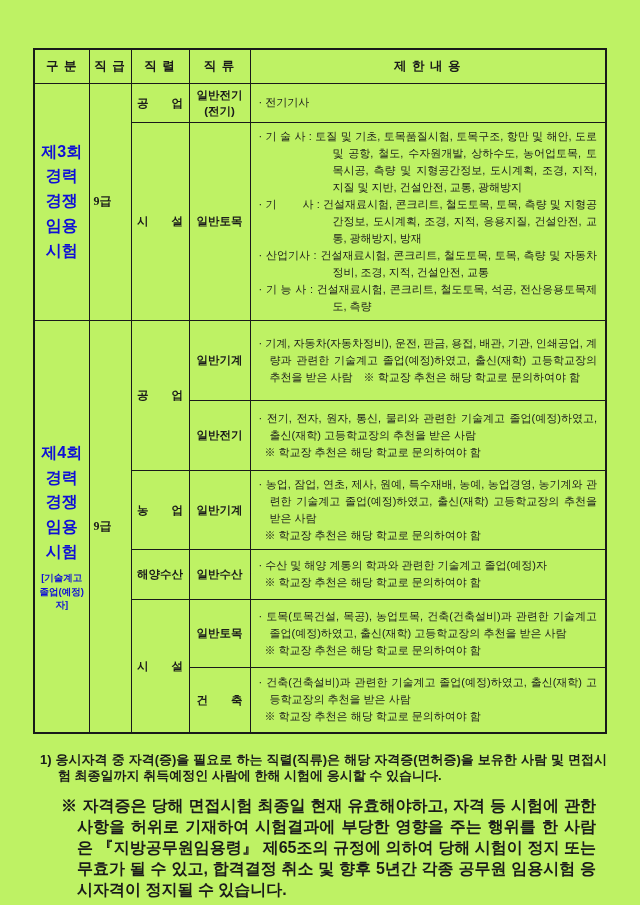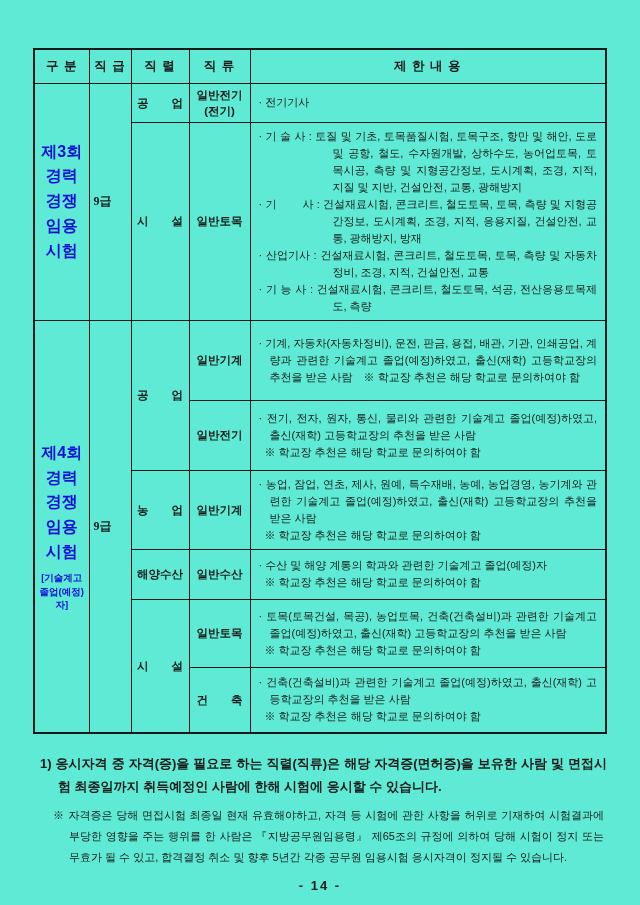--- a/index.html
+++ b/index.html
@@ -1,17 +1,17 @@
 <!DOCTYPE html>
 <html style="--accent: #0f0fd6;"><head>
 <meta charset="utf-8">
 <style>
   html,body{margin:0;padding:0;background:#ffffff;}
   .page{
-    position:relative;width:640px;height:905px;background:#5eead4;
+    position:relative;width:640px;height:905px;background:#bef264;
     font-family:"Liberation Sans", sans-serif;color:#1a1a1a;
     box-sizing:border-box;padding:48px 33px 4px 33px;overflow:hidden;
   }
   table.tbl{border-collapse:collapse;width:100%;table-layout:fixed;border:2px solid #1a1a1a;}
   .tbl th,.tbl td{border:1px solid #1a1a1a;vertical-align:middle;padding:3px 4px;box-sizing:border-box;}
   .tbl thead th{font-size:12.5px;font-weight:700;text-align:center;letter-spacing:1px;}
   tr.r-head{height:34px;}
   tr.r32{height:32px;}
   tr.r80{height:80px;}
   tr.r70{height:70px;}
@@ -21,22 +21,22 @@
   td.gubun{text-align:center;}
   .blue-title{color:var(--accent,#0f0fd6);font-weight:700;font-size:16px;line-height:1.55;white-space:pre-line;}
   .blue-sub{color:var(--accent,#0f0fd6);font-weight:700;font-size:9.5px;line-height:1.45;white-space:pre-line;margin-top:6px;}
   td.grade{text-align:left;font-size:12px;font-weight:600;font-family:Liberation Serif, serif;}
   td.jr,td.jy{text-align:center;font-size:11.5px;font-weight:600;white-space:pre-line;line-height:1.4;}
   td.content{padding:5px 8px;font-size:11px;font-weight:400;line-height:17px;}
   .hang-lg{padding-left:74px;text-indent:-74px;text-align:justify;}
   .hang-sm{padding-left:11px;text-indent:-11px;text-align:justify;}
   .note{padding-left:6px;}
   .fns{margin-top:18px;}
-  .fn1{font-size:13px;font-weight:600;line-height:23px;margin:0 0 7px 7px;padding-left:18px;text-indent:-18px;text-align:justify;}
-  .fn2{font-size:11px;font-weight:400;line-height:21px;margin:3px;padding-left:33px;text-indent:-16px;text-align:justify;}
+  .fn1{font-size:13px;font-weight:600;line-height:16px;margin:0 0 7px 7px;padding-left:18px;text-indent:-18px;text-align:justify;}
+  .fn2{font-size:16px;font-weight:700;line-height:21px;margin:11px;padding-left:33px;text-indent:-16px;text-align:justify;}
   .pageno{text-align:center;font-weight:700;font-size:13px;margin-top:10px;letter-spacing:2px;}
 </style>
 </head>
 <body>
 
 <div class="page">
 
   <table class="tbl">
     <colgroup>
       <col style="width:55px">

